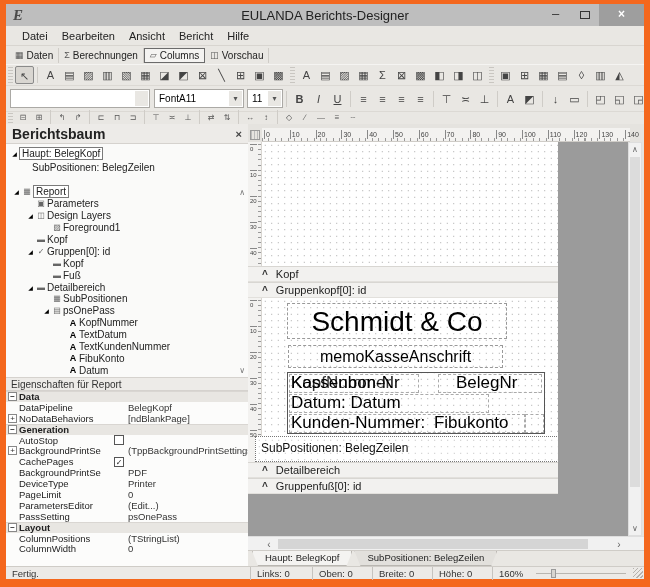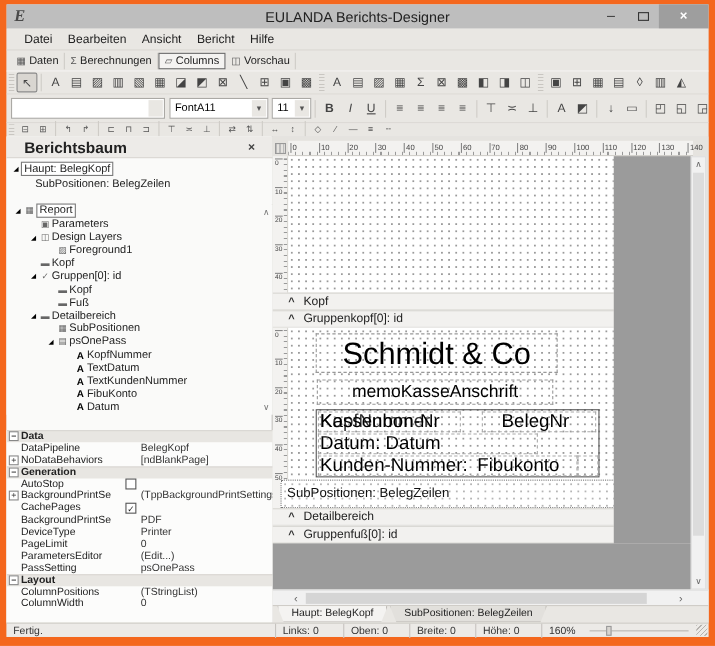--- a/index.html
+++ b/index.html
@@ -42,21 +42,21 @@
   .combo .arr{position:absolute;right:1px;top:1px;bottom:1px;width:13px;background:#E9E7E3;
     text-align:center;font-size:8px;line-height:16px;color:#555;}
   .fmt{font-size:11px;}
   .fmt.b{font-weight:bold}.fmt.i{font-style:italic}.fmt.u{text-decoration:underline}
 
   
   .main{position:absolute;left:0;top:120px;width:638px;height:442px;background:#E5E3DF;}
   .left{position:absolute;left:0;top:0;width:242px;height:442px;background:#FAFAF9;border-right:1px solid #B5B2AE;}
   .phead{position:absolute;left:0;top:0;width:242px;height:20px;background:#EDEBE8;
     border-bottom:1px solid #D5D2CE;font-size:14px;font-weight:bold;color:#222;
-    display:flex;align-items:center;padding:0 16px;}
+    display:flex;align-items:center;padding:0 6px;}
   .phead .px{margin-left:auto;font-size:11px;color:#444;}
   .tree1{position:absolute;left:0;top:20px;width:242px;height:42px;background:#FAFAF9;}
   .tree2{position:absolute;left:0;top:62px;width:242px;height:191px;background:#FAFAF9;}
   .trow{height:11.9px;display:flex;align-items:center;font-size:10px;color:#222;white-space:nowrap;}
   .t1row{height:14px;display:flex;align-items:center;font-size:10px;color:#222;}
   .exp{width:9px;font-size:6px;color:#000;text-align:center;flex:0 0 auto;}
   .nexp{width:9px;flex:0 0 auto;}
   .ticon{width:12px;font-size:8px;color:#666;text-align:center;flex:0 0 auto;}
   .ticon.txt{color:#000;font-size:9px;font-weight:bold;}
   .selbox{border:1px solid #7a7a7a;background:#fff;padding:0 2px;}
@@ -378,20 +378,23 @@
             <span class="ticon txt">A</span>
           <span>FibuKonto</span>
         </div>
         <div class="trow" style="padding-left:52px">
           <span class="nexp"></span>
             <span class="ticon txt">A</span>
           <span>Datum</span>
         </div>
       </div>
 
+      <div class="propshead">
+        <span>Eigenschaften für Report</span>
+      </div>
 
       <div class="props">
         <div class="prow group">
           <span class="pmini">−</span>
           <span class="plabel">Data</span>
         </div>
         <div class="prow">
           <span class="pindent"></span>
           <span class="plabel">DataPipeline</span>
           <span class="pvalue">BelegKopf</span>

